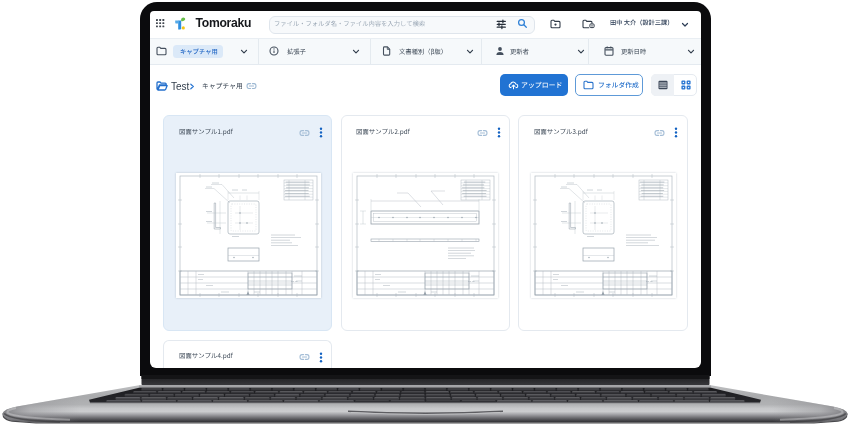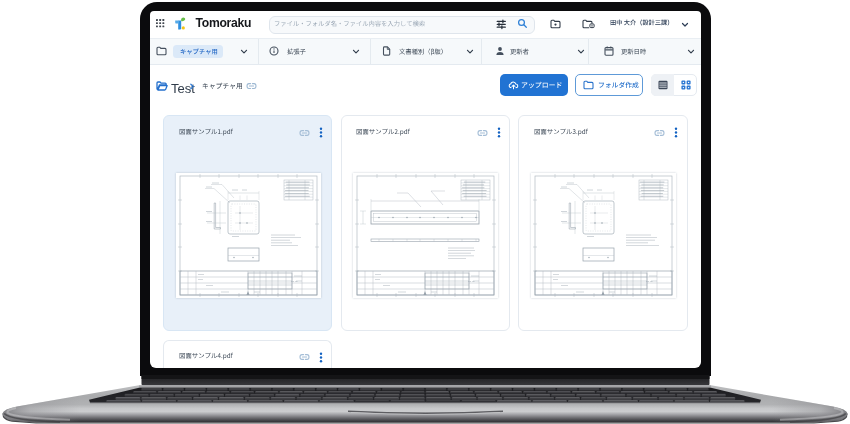--- a/index.html
+++ b/index.html
@@ -109,21 +109,21 @@
     </svg>
     <svg class="abs" style="left:426.5px;top:37.5px" width="8" height="6" viewBox="0 0 8 6">
       <path d="M1.5 1.3 L4 3.9 L6.5 1.3" fill="none" stroke="#333f4d" stroke-width="1.2" stroke-linecap="round" stroke-linejoin="round"></path>
     </svg>
     <svg class="abs" style="left:537px;top:37.5px" width="8" height="6" viewBox="0 0 8 6">
       <path d="M1.5 1.3 L4 3.9 L6.5 1.3" fill="none" stroke="#333f4d" stroke-width="1.2" stroke-linecap="round" stroke-linejoin="round"></path>
     </svg>
     <svg class="abs" style="left:5.5px;top:69.5px" width="12" height="10" viewBox="0 0 12 10">
 <path d="M1 2 Q1 1 2 1 L4 1 L5 2.2 L9.2 2.2 Q10.2 2.2 10.2 3.2 L10.2 4 L3.4 4 L1.6 8.4 Q1 8.4 1 7.4 Z M3.8 4.6 L11.2 4.6 L9.6 8.4 Q9.4 9 8.7 9 L1.9 9 Z" fill="none" stroke="#2470cd" stroke-width="1.3" stroke-linejoin="round"></path>
     </svg>
-    <div class="abs" style="left:21px;top:69.8px;font-size:13px;color:#303c4a">Test</div>
+    <div class="abs" style="left:21px;top:69.8px;font-size:10px;color:#303c4a">Test</div>
     <svg class="abs" style="left:38.5px;top:71.5px" width="6" height="7" viewBox="0 0 6 7">
       <path d="M1.8 1.2 L4.3 3.5 L1.8 5.8" fill="none" stroke="#2b77d3" stroke-width="1.2" stroke-linecap="round"></path>
     </svg>
     <svg style="position:absolute;left:51.0px;top:70.1px" width="43" height="10" viewBox="0 0 43 10">
       <path transform="translate(1,7.5)" d="M0.7 -1.9 0.8 -1.3C1 -1.3 1.2 -1.3 1.4 -1.4C1.8 -1.5 2.5 -1.6 3.3 -1.7L3.5 -0.3C3.6 -0.1 3.6 0.1 3.6 0.3L4.3 0.2C4.2 0 4.1 -0.2 4.1 -0.4L3.8 -1.8L5.5 -2.1C5.7 -2.1 6 -2.1 6.1 -2.1L6 -2.7C5.8 -2.7 5.7 -2.6 5.4 -2.6L3.7 -2.3L3.4 -3.7L5 -3.9C5.2 -3.9 5.4 -4 5.5 -4L5.4 -4.6C5.3 -4.5 5.1 -4.5 4.9 -4.4C4.6 -4.4 4 -4.3 3.4 -4.2L3.2 -4.9C3.2 -5.1 3.2 -5.2 3.1 -5.4L2.5 -5.3C2.6 -5.1 2.6 -5 2.7 -4.8L2.8 -4.1C2.2 -4 1.6 -3.9 1.3 -3.9C1.1 -3.8 0.9 -3.8 0.7 -3.8L0.9 -3.2C1.1 -3.3 1.2 -3.3 1.4 -3.3L2.9 -3.6L3.2 -2.2C2.4 -2.1 1.7 -2 1.3 -1.9C1.1 -1.9 0.9 -1.9 0.7 -1.9Z M12.7 -3.2 12.3 -3.5C12.3 -3.4 12.2 -3.4 12.1 -3.4C11.9 -3.3 10.7 -3.1 9.7 -2.9L9.5 -3.7C9.5 -3.9 9.4 -4 9.4 -4.2L8.8 -4C8.9 -3.9 8.9 -3.8 9 -3.6L9.2 -2.8L8.4 -2.7C8.2 -2.6 8 -2.6 7.8 -2.6L8 -2.1L9.3 -2.4L10 0.1C10.1 0.3 10.1 0.5 10.1 0.6L10.7 0.5C10.7 0.3 10.6 0.1 10.6 0C10.5 -0.3 10.1 -1.5 9.9 -2.5L11.9 -2.9C11.7 -2.5 11.2 -1.8 10.8 -1.5L11.2 -1.2C11.7 -1.7 12.4 -2.7 12.7 -3.2Z M19.1 -4.9C19.1 -5.1 19.3 -5.3 19.5 -5.3C19.8 -5.3 20 -5.1 20 -4.9C20 -4.6 19.8 -4.4 19.5 -4.4C19.3 -4.4 19.1 -4.6 19.1 -4.9ZM18.8 -4.9C18.8 -4.8 18.8 -4.7 18.8 -4.7L18.6 -4.7C18.3 -4.7 15.6 -4.7 15.2 -4.7C14.9 -4.7 14.7 -4.7 14.5 -4.7V-4.1C14.7 -4.1 14.9 -4.1 15.2 -4.1C15.6 -4.1 18.2 -4.1 18.6 -4.1C18.6 -3.5 18.2 -2.5 17.7 -1.9C17.2 -1.2 16.4 -0.6 15.1 -0.3L15.6 0.2C16.8 -0.1 17.6 -0.8 18.2 -1.6C18.8 -2.3 19.1 -3.4 19.3 -4.1L19.3 -4.2C19.3 -4.1 19.4 -4.1 19.5 -4.1C19.9 -4.1 20.3 -4.5 20.3 -4.9C20.3 -5.3 19.9 -5.7 19.5 -5.7C19.1 -5.7 18.8 -5.3 18.8 -4.9Z M21 -3.1V-2.5C21.2 -2.6 21.4 -2.6 21.6 -2.6H23.6C23.5 -1.4 23 -0.6 21.9 -0.1L22.4 0.3C23.6 -0.4 24.1 -1.3 24.2 -2.6H26.1C26.3 -2.6 26.5 -2.6 26.6 -2.5V-3.1C26.5 -3.1 26.2 -3.1 26.1 -3.1H24.2V-4.4C24.7 -4.5 25.2 -4.6 25.5 -4.7C25.6 -4.7 25.8 -4.7 25.9 -4.8L25.6 -5.2C25.2 -5.1 24.4 -4.9 23.8 -4.8C23.1 -4.7 22 -4.7 21.5 -4.7L21.7 -4.2C22.2 -4.2 23 -4.2 23.6 -4.3V-3.1H21.6C21.4 -3.1 21.2 -3.1 21 -3.1Z M33.1 -3.2 32.7 -3.5C32.7 -3.4 32.6 -3.4 32.5 -3.4C32.3 -3.3 31.1 -3.1 30.1 -2.9L29.9 -3.7C29.9 -3.9 29.8 -4 29.8 -4.2L29.2 -4C29.3 -3.9 29.3 -3.8 29.4 -3.6L29.6 -2.8L28.8 -2.7C28.6 -2.6 28.4 -2.6 28.2 -2.6L28.4 -2.1L29.7 -2.4L30.4 0.1C30.5 0.3 30.5 0.5 30.5 0.6L31.1 0.5C31.1 0.3 31 0.1 31 0C30.9 -0.3 30.5 -1.5 30.3 -2.5L32.3 -2.9C32.1 -2.5 31.6 -1.8 31.2 -1.5L31.6 -1.2C32.1 -1.7 32.8 -2.7 33.1 -3.2Z M35 -5.2V-2.8C35 -1.8 35 -0.6 34.2 0.2C34.3 0.3 34.5 0.5 34.6 0.6C35.1 0 35.4 -0.8 35.5 -1.5H37.2V0.5H37.7V-1.5H39.5V-0.1C39.5 -0 39.5 0 39.3 0C39.2 0 38.8 0 38.3 0C38.3 0.1 38.4 0.4 38.5 0.5C39.1 0.5 39.5 0.5 39.7 0.4C40 0.3 40 0.2 40 -0.1V-5.2ZM35.5 -4.7H37.2V-3.7H35.5ZM39.5 -4.7V-3.7H37.7V-4.7ZM35.5 -3.2H37.2V-2H35.5C35.5 -2.3 35.5 -2.5 35.5 -2.8ZM39.5 -3.2V-2H37.7V-3.2Z" fill="#333f4d"></path>
     </svg>
     <svg class="abs" style="left:96px;top:70.5px" width="11" height="8" viewBox="0 0 11 8">
 <path d="M4.6 1.6 L3 1.6 Q1 1.6 1 4 Q1 6.4 3 6.4 L4.6 6.4 M6.4 1.6 L8 1.6 Q10 1.6 10 4 Q10 6.4 8 6.4 L6.4 6.4 M3.4 4 L7.6 4" fill="none" stroke="#9db8d2" stroke-width="1.05" stroke-linecap="round"></path>
     </svg>
     <div class="abs" style="left:350px;top:63px;width:68px;height:21.5px;background:#2173d3;border-radius:5px"></div>

